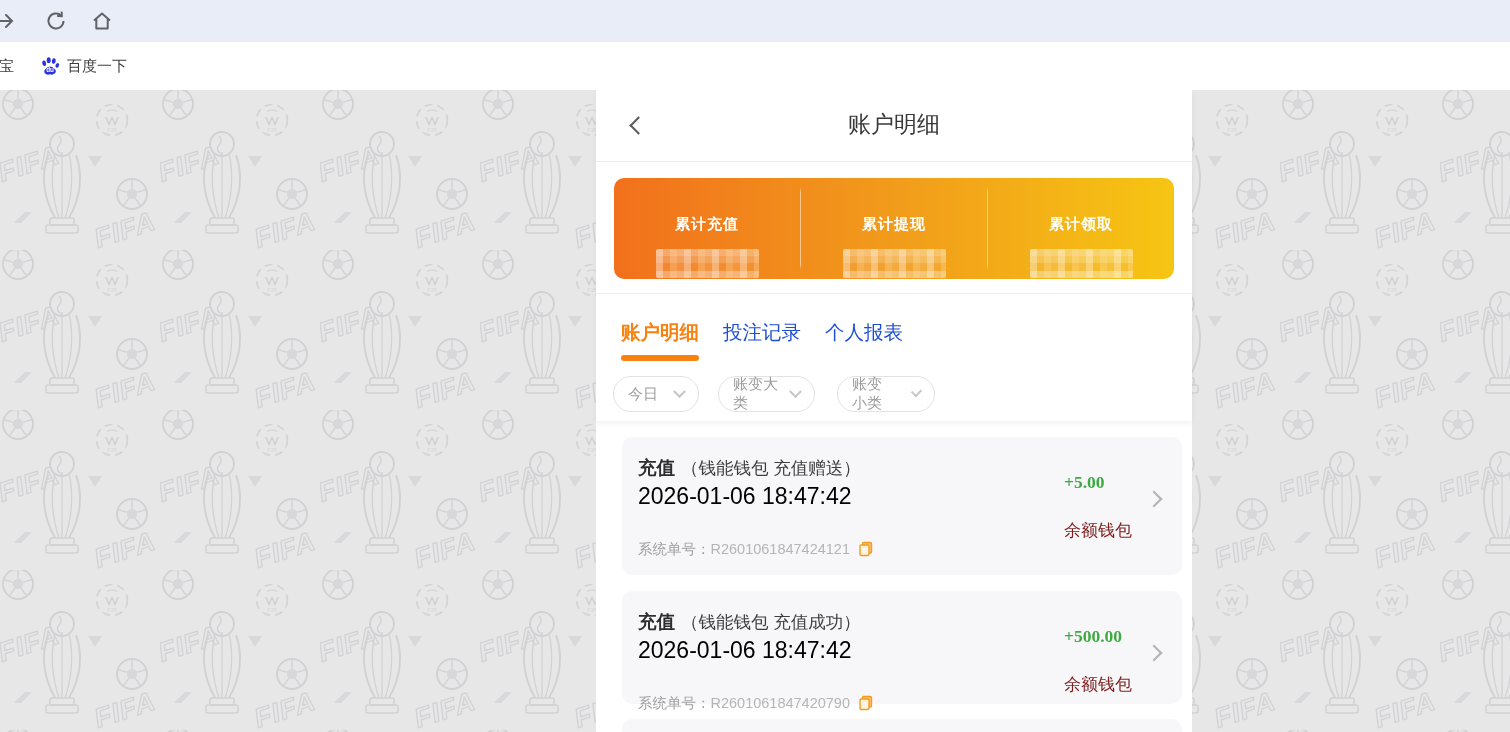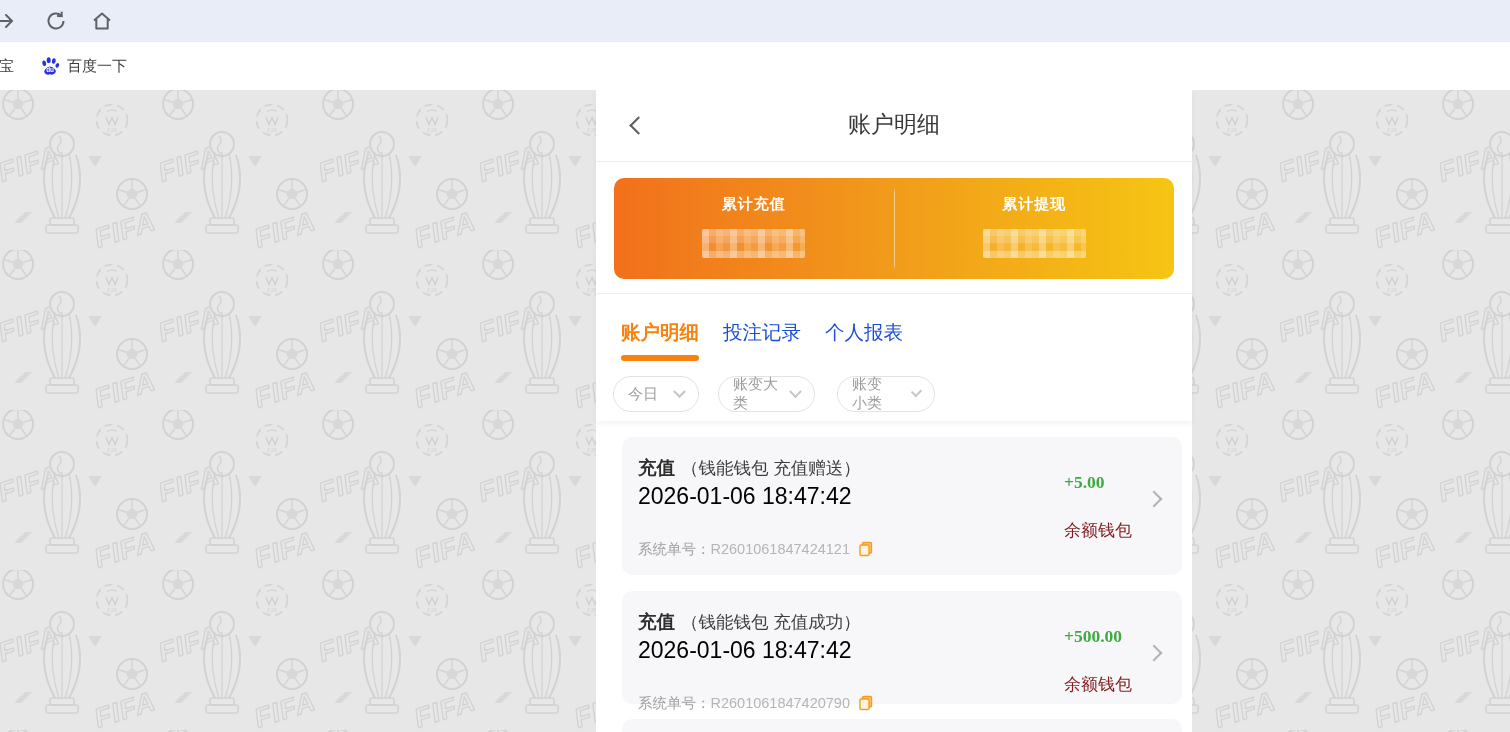--- a/index.html
+++ b/index.html
@@ -35,21 +35,21 @@
   .panel-header { position:absolute; left:0; top:0; width:100%; height:72px; border-bottom:1px solid #ededed; }
   .back-btn { position:absolute; left:30px; top:24px; width:24px; height:24px; cursor:pointer; }
   .back-btn i { position:absolute; left:6px; top:5px; width:13px; height:13px;
                 border-left:2px solid #5c5c5c; border-bottom:2px solid #5c5c5c;
                 transform:rotate(45deg); }
   .page-title { position:absolute; left:0; top:19px; width:100%; text-align:center;
                 font-size:23px; font-weight:500; color:#383838; }
 
   .summary-card { position:absolute; left:18px; top:88px; width:560px; height:101px; border-radius:10px;
                   background:linear-gradient(90deg,#f2701c,#f19a1b 48%,#f6c513); display:flex; }
-  .sum-col { flex:1; text-align:center; padding-top:17px; position:relative; }
+  .sum-col { flex:1; text-align:center; padding-top:37px; position:relative; }
   .sum-col + .sum-col { border-left:1px solid rgba(255,255,255,0.45); }
   .sum-col + .sum-col::before { content:""; position:absolute; left:-1px; top:-14px; height:14px; }
   .sum-label { font-size:15px; font-weight:700; color:#fff; letter-spacing:1px; }
   .mosaic { width:103px; height:29px; margin:15px auto 0; border-radius:2px;
     background-image:
       repeating-linear-gradient(90deg, rgba(255,255,255,0.38) 0 7px, rgba(255,255,255,0.08) 7px 14px,
         rgba(255,238,205,0.30) 14px 21px, rgba(255,255,255,0.14) 21px 28px),
       repeating-linear-gradient(0deg, rgba(255,255,255,0.30) 0 7px, rgba(255,160,60,0.12) 7px 15px,
         rgba(255,255,255,0.18) 15px 22px); }
   .sum-col { border-image:linear-gradient(to bottom, transparent 10%, rgba(255,255,255,.5) 15%, rgba(255,255,255,.5) 85%, transparent 90%) 1; }
@@ -200,20 +200,24 @@
 
         <div class="summary-card">
           <div class="sum-col">
             <div class="sum-label">累计充值</div>
             <div class="mosaic"></div>
           </div>
           <div class="sum-col">
             <div class="sum-label">累计提现</div>
             <div class="mosaic"></div>
           </div>
+          <div class="sum-col">
+            <div class="sum-label">累计领取</div>
+            <div class="mosaic"></div>
+          </div>
         </div>
 
         <div class="block-divider"></div>
 
         <div class="tabs">
           <div class="tab active">
             <span class="tab-label">账户明细</span>
             <i class="tab-underline"></i>
           </div>
           <div class="tab">

